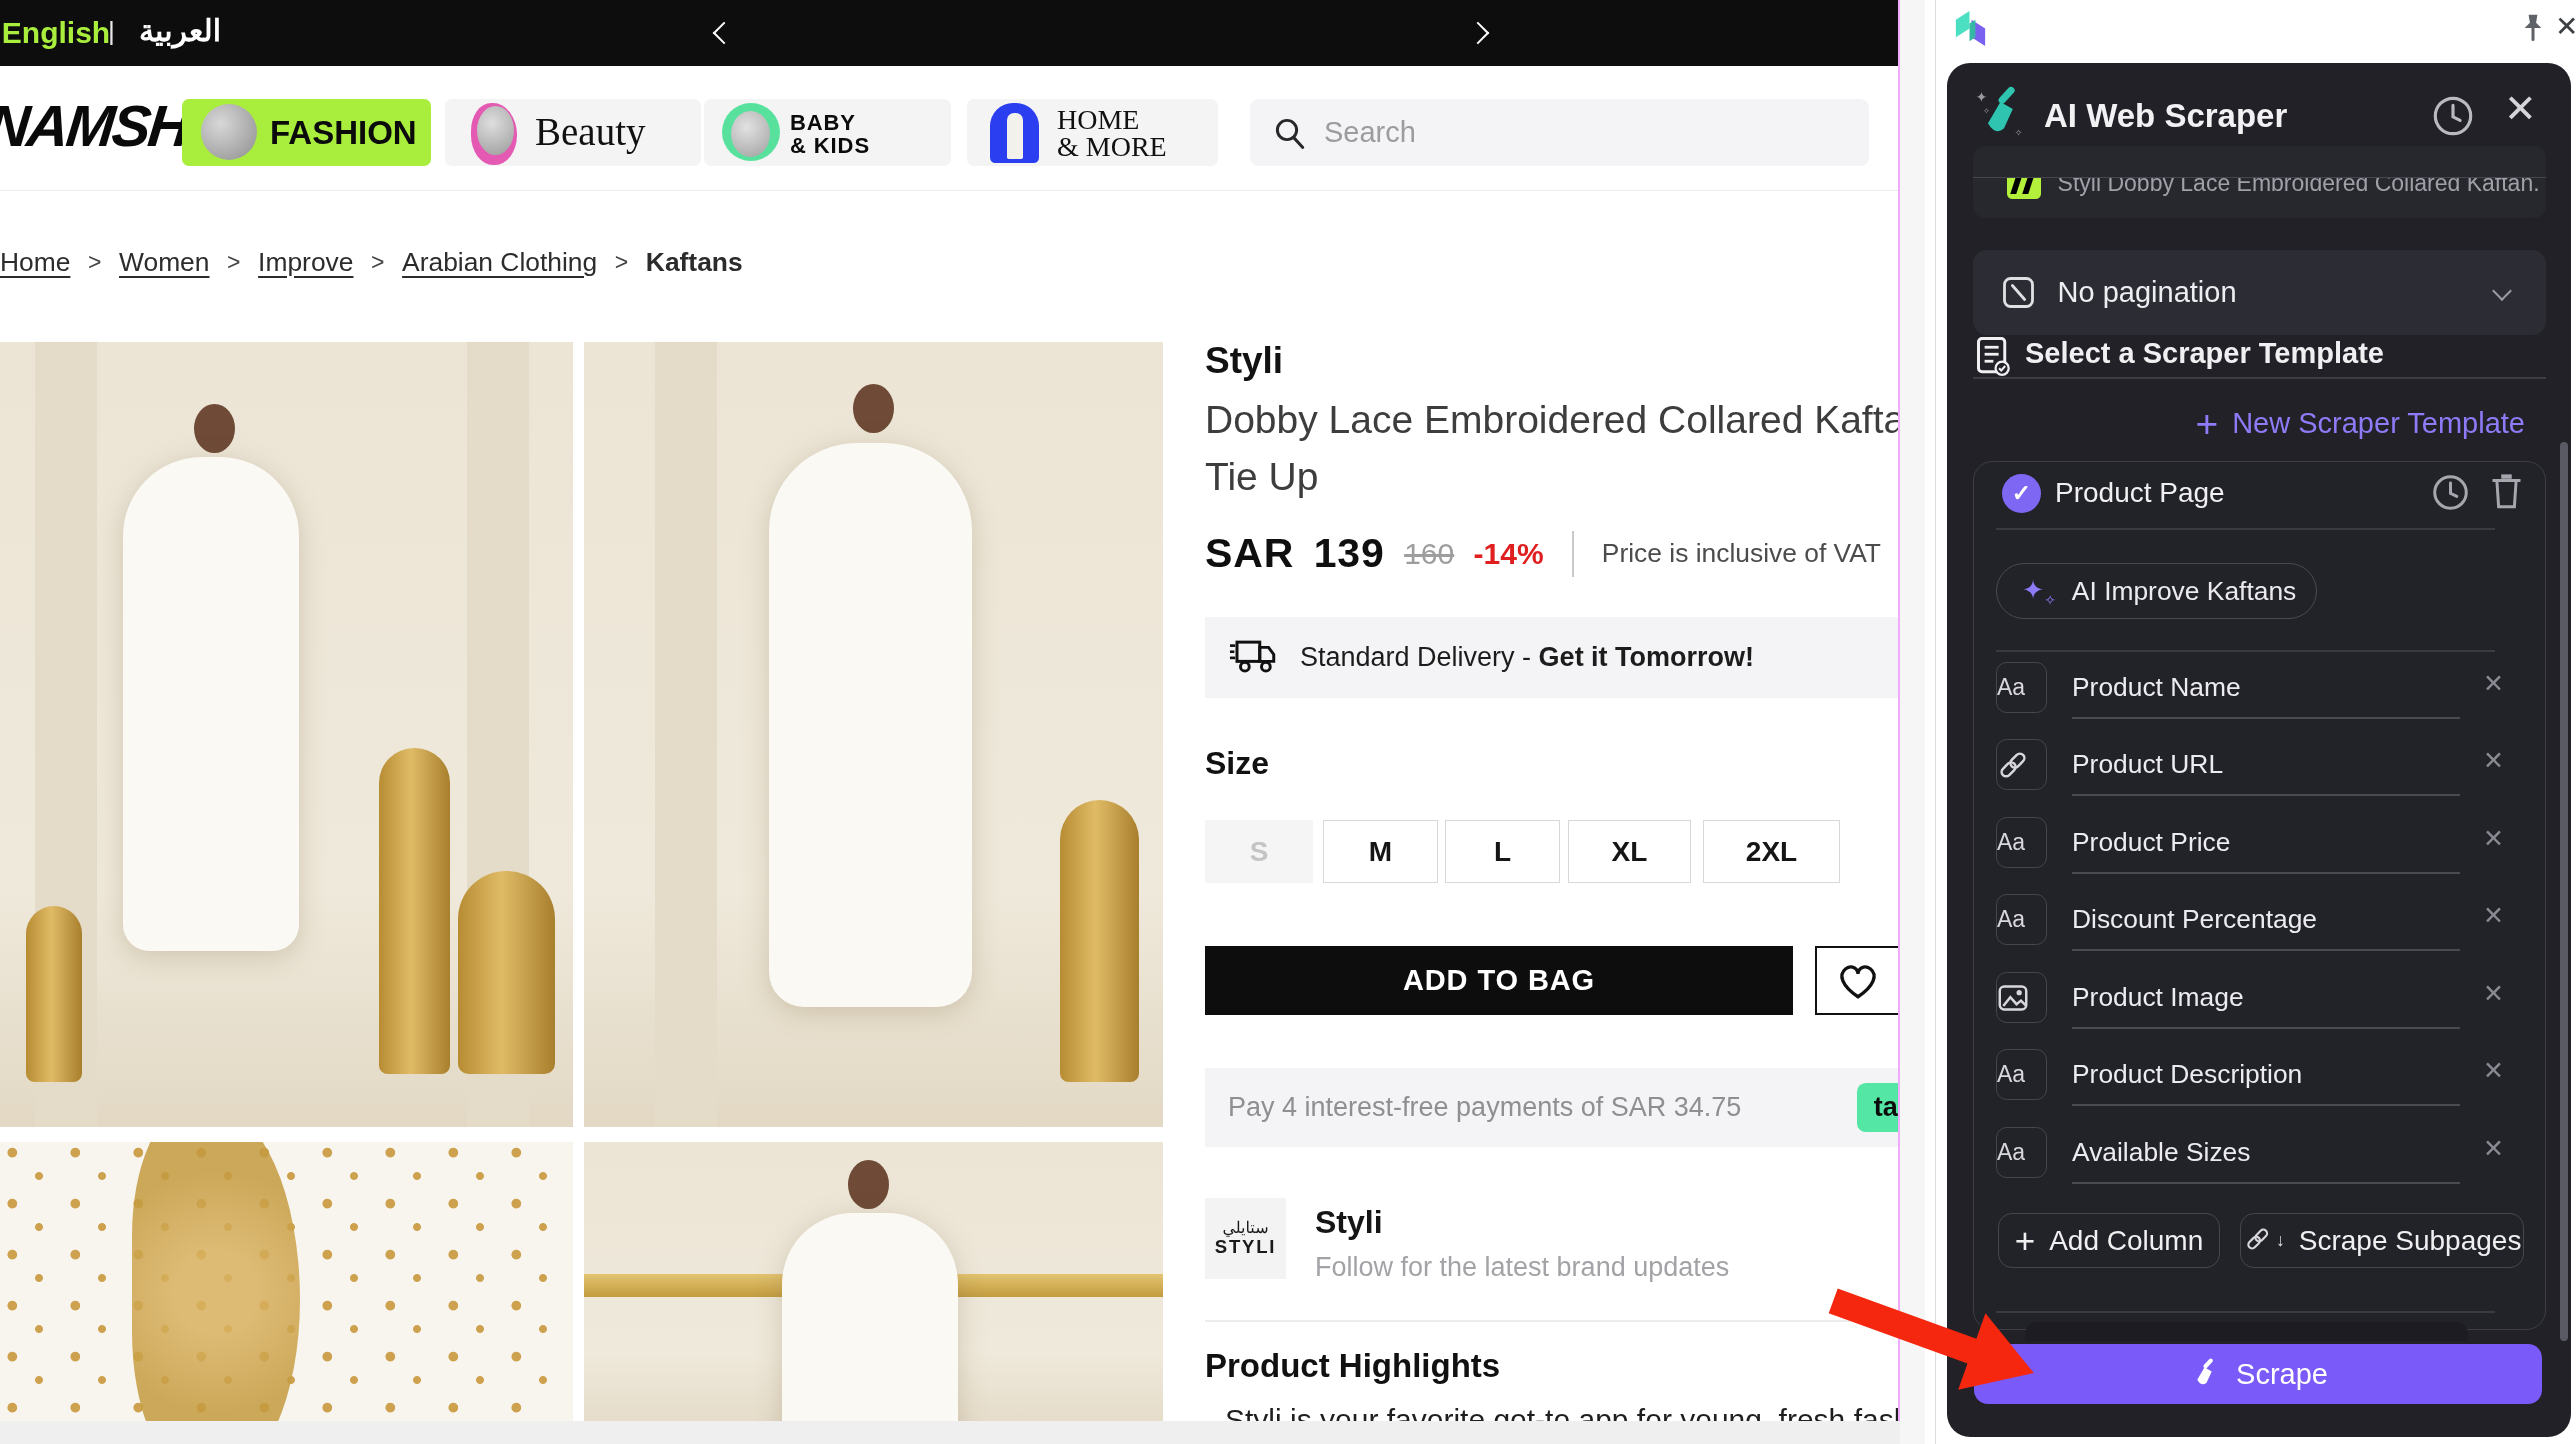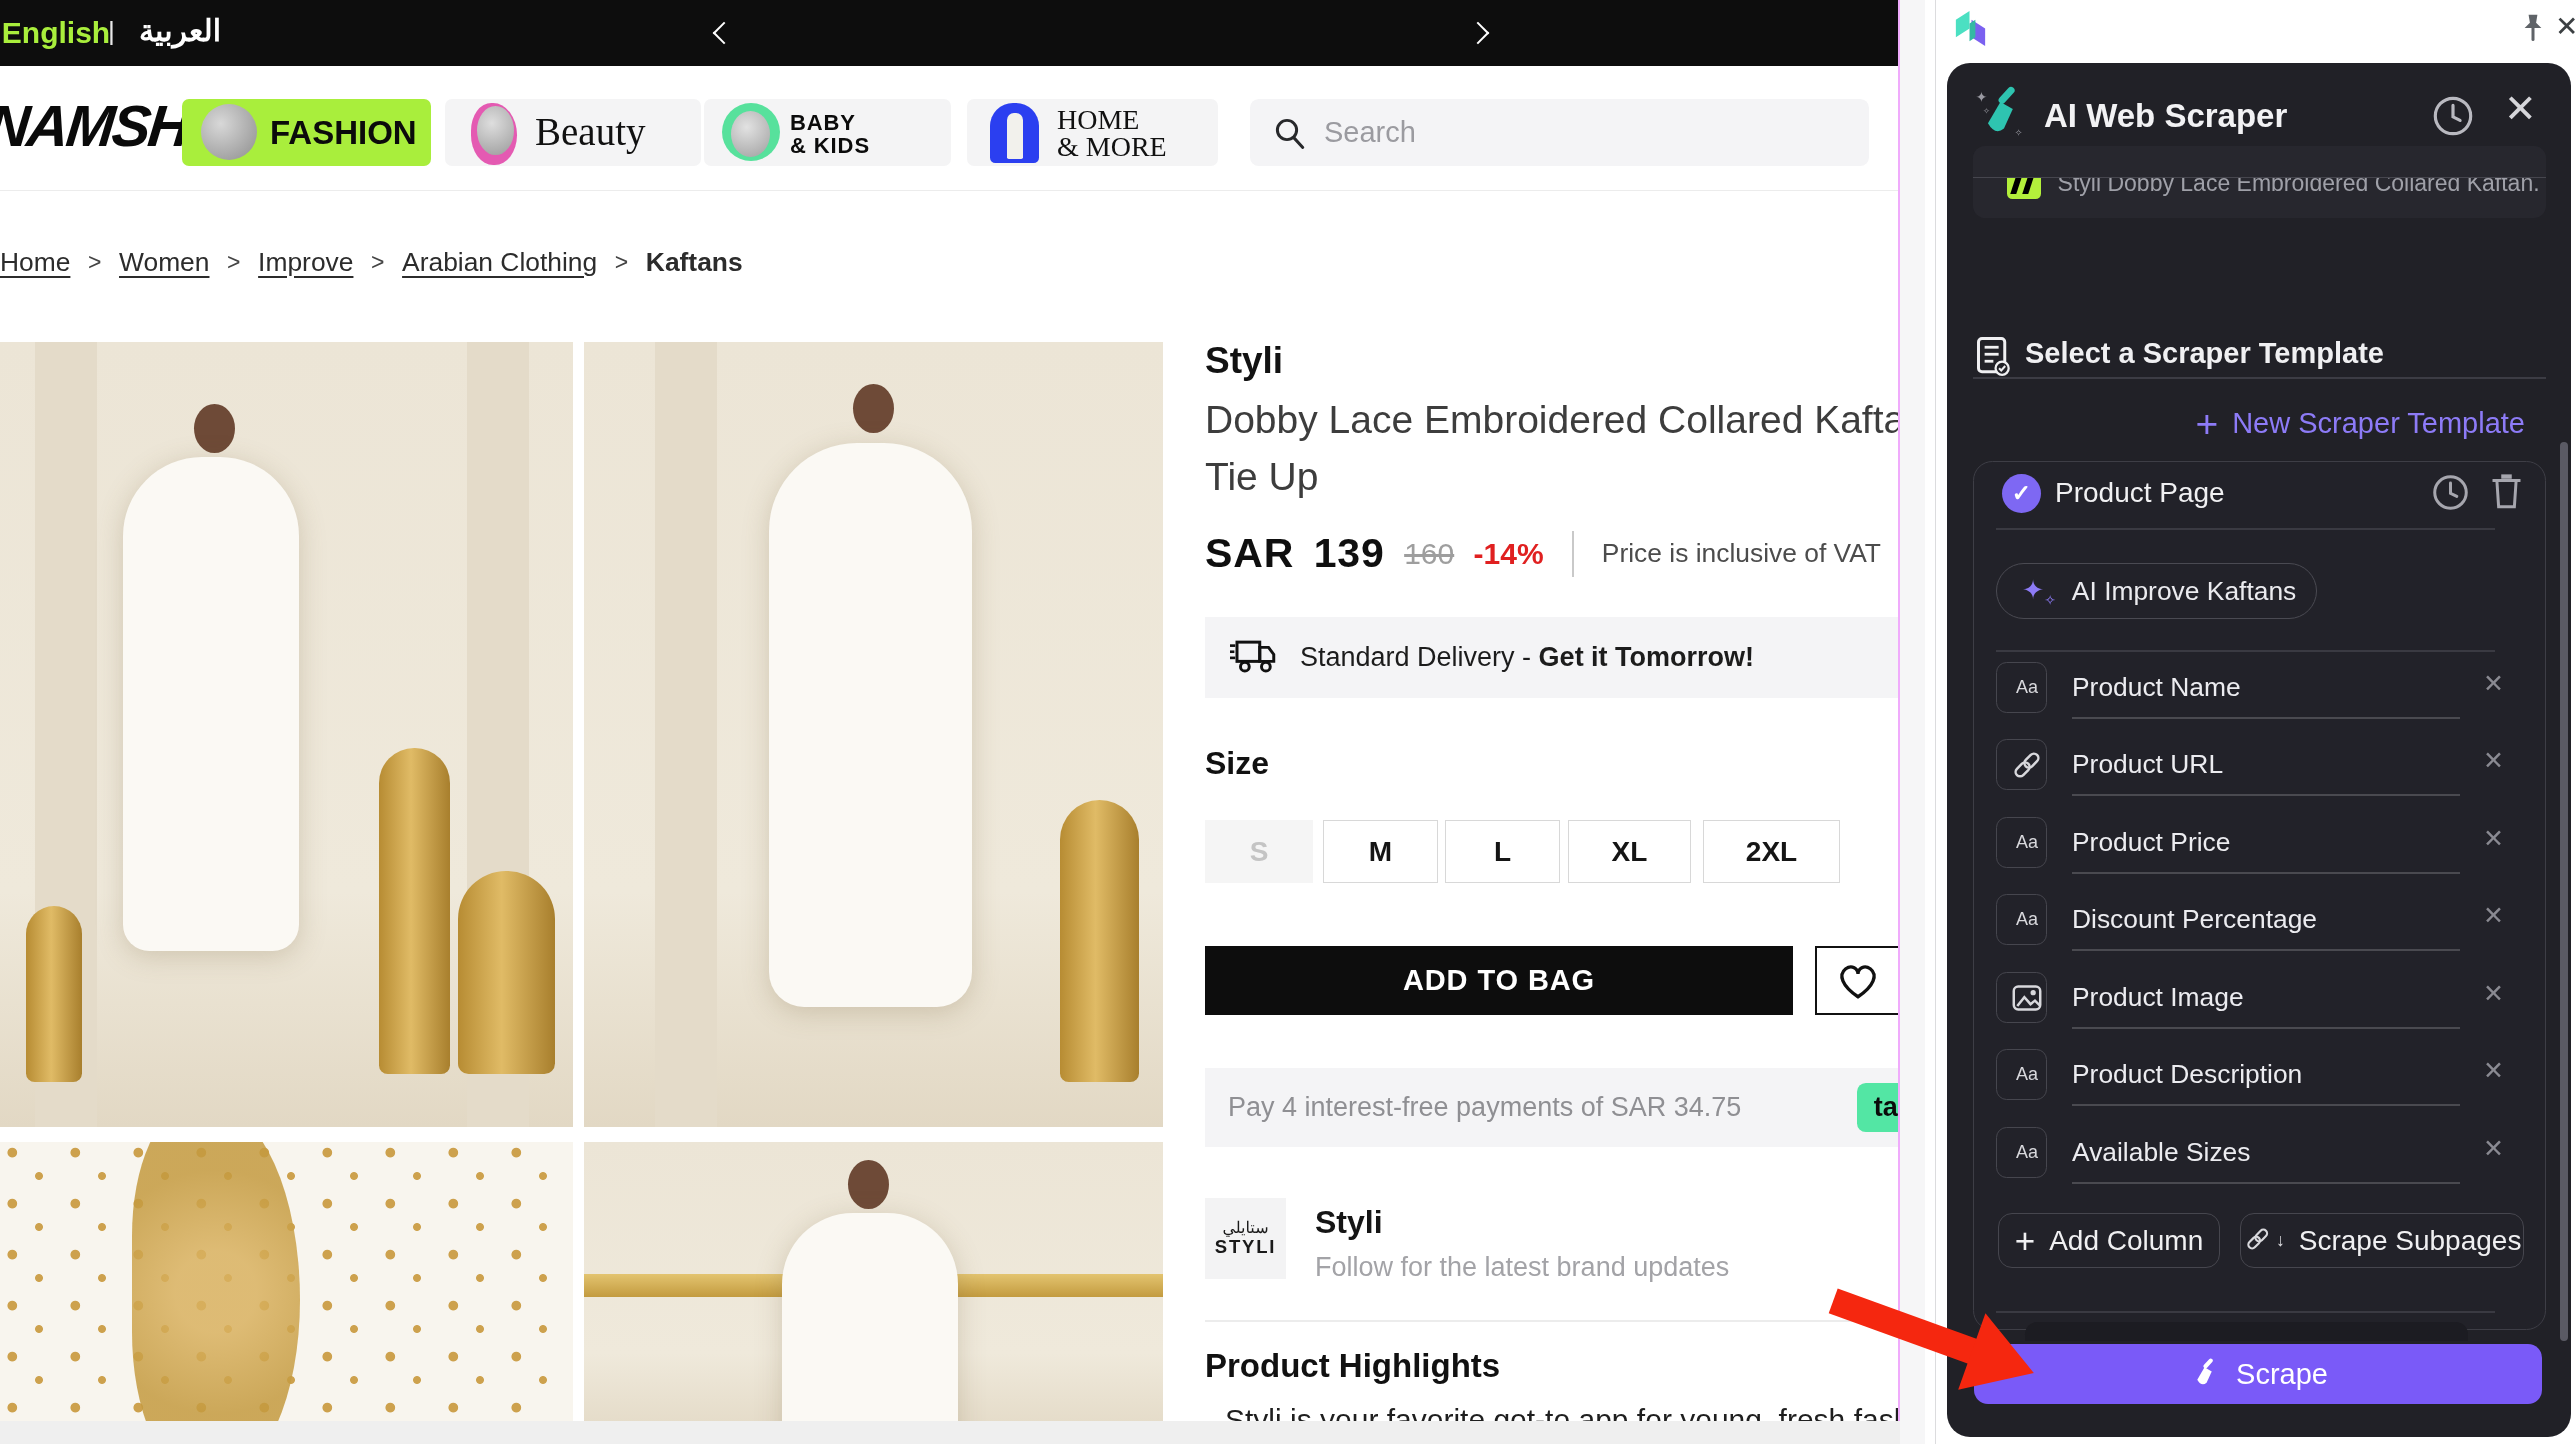--- a/index.html
+++ b/index.html
@@ -138,21 +138,21 @@
   .tplname { position:absolute; left:108px; top:407px; height:46px; line-height:46px; font-size:28px; color:#f0f0f2; }
   .row-clock { position:absolute; left:483px; top:409px; cursor:pointer; }
   .row-trash { position:absolute; left:540px; top:407px; cursor:pointer; }
   .card-div { position:absolute; left:49px; width:499px; height:1.8px; background:#3a3a42; }
   .aiimprove { position:absolute; left:49px; top:500px; width:321px; height:56px; border:1.8px solid #4a4a52; border-radius:30px; display:flex; align-items:center; gap:16px; padding-left:25px; cursor:pointer; }
   .aiimprove .spark { color:#8d7bf7; font-size:26.4px; }
   .aiimprove .spark small { font-size:14px; vertical-align:sub; }
   .aiimprove .lbl { font-size:26.4px; color:#ebebef; }
 
   .colrow { position:absolute; left:0; width:573px; height:71px; }
-  .colicon { position:absolute; left:49px; top:0; width:51px; height:51px; border:1.8px solid #46464e; border-radius:10.6px; display:flex; align-items:center; justify-content:center; color:#d8d8dc; font-size:18px;padding-left:11px; }
+  .colicon { position:absolute; left:49px; top:0; width:51px; height:51px; border:1.8px solid #46464e; border-radius:10.6px; display:flex; align-items:center; justify-content:flex-start; color:#d8d8dc; font-size:23px; }
   .collbl { position:absolute; left:125px; top:3.5px; height:42px; line-height:42px; font-size:26.4px; color:#ececf0; }
   .colline { position:absolute; left:125px; top:55px; width:388px; height:1.8px; background:#4a4a50; }
   .colx { position:absolute; left:536px; top:7px; font-size:25px; color:#8a8a92; cursor:pointer; }
 
   .btn-ghost { position:absolute; height:55px; border:1.8px solid #46464e; border-radius:14px; display:flex; align-items:center; justify-content:center; gap:14px; font-size:28px; color:#f0f0f2; cursor:pointer; background:transparent; }
   .addcol { left:51px; top:1150px; width:222px; }
   .subpages { left:293px; top:1150px; width:284px; }
   .addcol .plus { font-size:35px; }
   .subpages .dn { font-size:17.6px; color:#d8d8dc; margin-left:-10.6px; }
 
@@ -345,20 +345,28 @@
       <div class="scraped-row">
         <span class="scraped-fav">
           <span class="fav-bar" style="left:7px;"></span>
           <span class="fav-bar" style="left:19.4px;"></span>
         </span>
         <span class="scraped-text">Styli Dobby Lace Embroidered Collared Kaftan...</span>
       </div>
       <div class="scraped-mask"></div>
     </div>
 
+    <div class="pager">
+      <svg width="35" height="37" viewBox="0 0 40 42">
+        <rect x="4" y="5" width="32" height="32" rx="7" fill="none" stroke="#e0e0e4" stroke-width="3.2"></rect>
+        <line x1="13" y1="13" x2="27" y2="29" stroke="#e0e0e4" stroke-width="3.2" stroke-linecap="round"></line>
+      </svg>
+      <span class="pager-text">No pagination</span>
+      <span class="pager-chev"></span>
+    </div>
 
     <div class="pnl-div"></div>
 
     <svg class="tpl-hdr-icon" width="39" height="42" viewBox="0 0 44 48">
       <rect x="6" y="4" width="30" height="38" rx="4" fill="none" stroke="#f0f0f2" stroke-width="3.4"></rect>
       <line x1="13" y1="14" x2="29" y2="14" stroke="#f0f0f2" stroke-width="3.2"></line>
       <line x1="13" y1="22" x2="29" y2="22" stroke="#f0f0f2" stroke-width="3.2"></line>
       <line x1="13" y1="30" x2="23" y2="30" stroke="#f0f0f2" stroke-width="3.2"></line>
       <circle cx="33" cy="38" r="7.5" fill="#212127" stroke="#f0f0f2" stroke-width="2.6"></circle>
       <polyline points="29.5,38 32,40.5 36.5,35.5" fill="none" stroke="#f0f0f2" stroke-width="2.4"></polyline>

